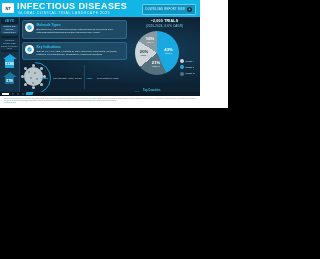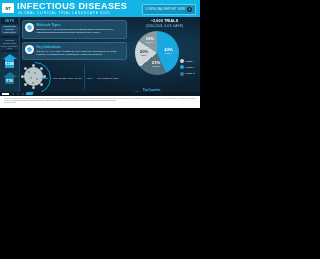--- a/index.html
+++ b/index.html
@@ -1,18 +1,18 @@
 <!DOCTYPE html>
 <html><head>
 <meta charset="utf-8">
 <style>
   html,body{margin:0;padding:0;background:#000;}
   body{width:200px;height:259px;overflow:hidden;font-family:"Liberation Sans",sans-serif;}
 
-  .page{position:absolute;left:0;top:0;width:200px;height:108px;background:#ffffff;overflow:hidden;}
+  .page{position:absolute;left:0;top:0;width:228px;height:108px;background:#ffffff;overflow:hidden;}
 
   
   .header{position:absolute;left:0;top:0;width:200px;height:17px;background:#13b5e6;}
   .logo{position:absolute;left:2px;top:3px;width:12px;height:10px;background:#ffffff;border-radius:1px;
         display:flex;align-items:center;justify-content:center;}
   .logo span{font-size:4px;font-weight:bold;color:#12324a;letter-spacing:-0.2px;}
   .h-title{position:absolute;left:17px;top:2px;font-size:9px;font-weight:bold;color:#ffffff;
            letter-spacing:0.4px;line-height:9px;white-space:nowrap;}
   .h-sub{position:absolute;left:18px;top:11px;font-size:3.6px;color:#d6f2fc;letter-spacing:0.5px;
          white-space:nowrap;}

